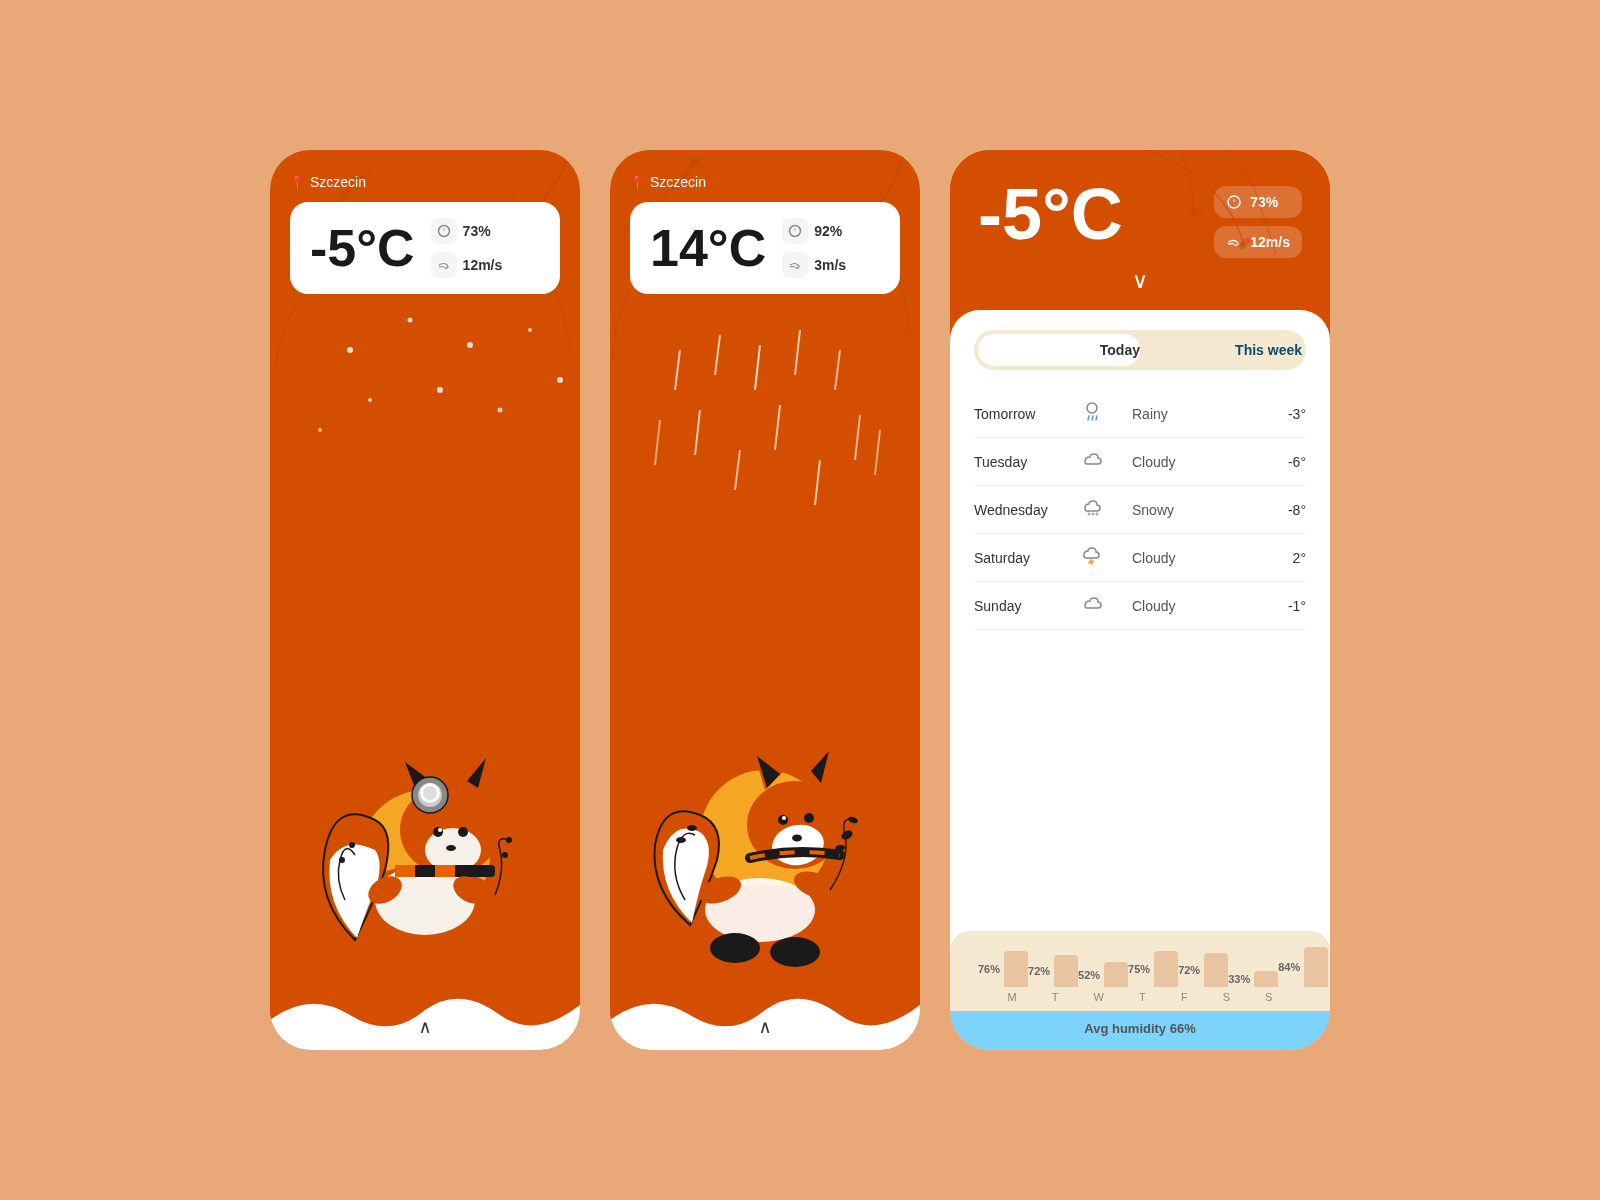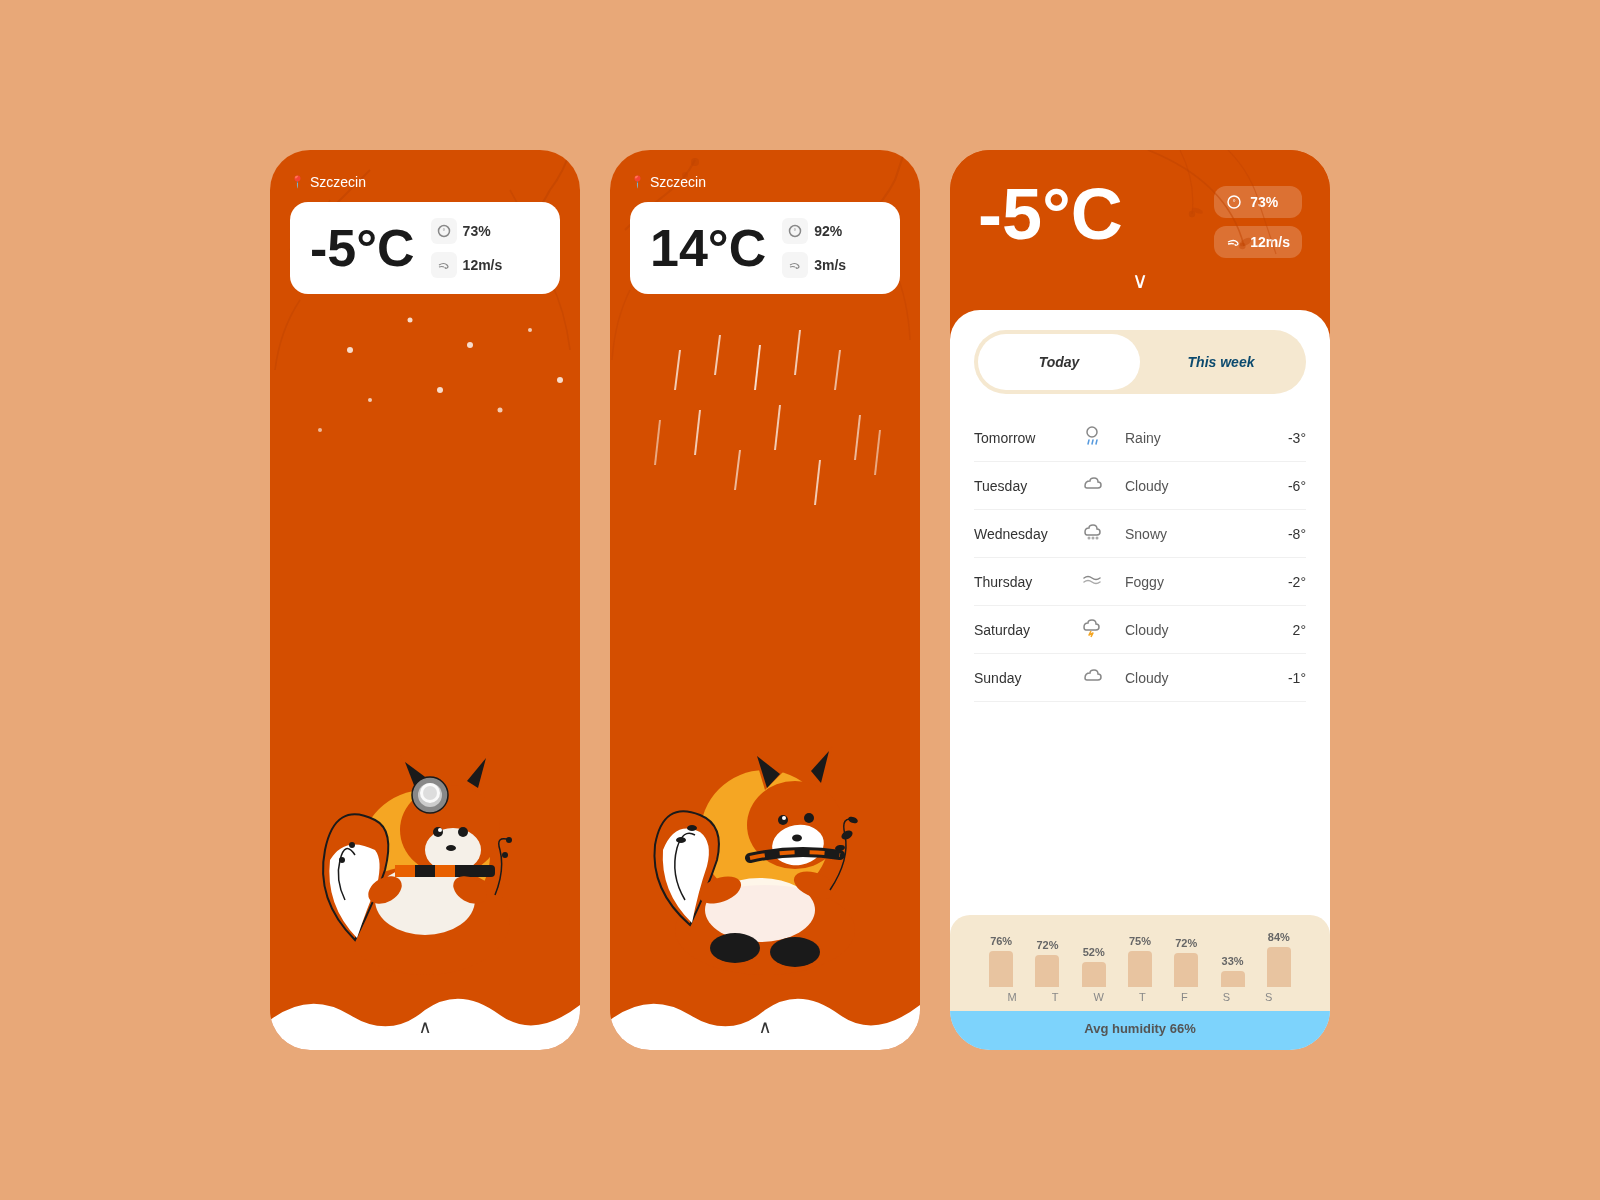--- a/index.html
+++ b/index.html
@@ -238,27 +238,26 @@
     .tabs-row {
       display: flex;
       background: #f5e8d0;
       border-radius: 50px;
       padding: 4px;
       margin-bottom: 20px;
     }
 
     .tab {
       flex: 1;
-      text-align: center;
-      padding: 20px 0;
+      text-align: right;
+      padding: 8px 0;
       border-radius: 50px;
       font-size: 14px;
       font-weight: 600;
       cursor: pointer;
-      font-style: italic;
     }
 
     .tab.active {
       background: white;
       color: #333;
     }
 
     .tab.inactive {
       color: #0c4a6e;
     }
@@ -286,21 +285,21 @@
     .forecast-icon {
       width: 36px;
       font-size: 18px;
       text-align: center;
     }
 
     .forecast-condition {
       flex: 1;
       font-size: 14px;
       color: #555;
-      margin-left: 15px;
+      margin-left: 22px;
     }
 
     .forecast-temp {
       font-size: 14px;
       font-weight: 500;
       color: #333;
       width: 36px;
       text-align: right;
     }
 
@@ -311,21 +310,21 @@
 
     .humidity-bars-row {
       display: flex;
       justify-content: space-around;
       align-items: flex-end;
       padding: 0 8px;
     }
 
     .hum-col {
       display: flex;
-      flex-direction: column;
+      flex-direction: row;
       align-items: center;
       gap: 4px;
     }
 
     .hum-percent {
       font-size: 11px;
       color: #666;
       font-weight: 600;
     }
 
@@ -646,29 +645,20 @@
       <span class="forecast-icon"><svg width="22" height="22" viewBox="0 0 22 22">
               <path d="M4 12 Q4 8 8 8 Q8 5 12 5 Q16 5 16 9 Q19 9 19 12 Q19 15 16 15 L6 15 Q4 15 4 12Z" fill="none" stroke="#888" stroke-width="1.5"></path>
               <circle cx="8" cy="18" r="1.5" fill="#aaa"></circle>
               <circle cx="12" cy="18" r="1.5" fill="#aaa"></circle>
               <circle cx="16" cy="18" r="1.5" fill="#aaa"></circle>
             </svg></span>
       <span class="forecast-condition">Snowy</span>
       <span class="forecast-temp">-8°</span>
     </div>
         <div class="forecast-row">
-      <span class="forecast-day">Thursday</span>
-      <span class="forecast-icon"><svg width="22" height="22" viewBox="0 0 22 22">
-              <path d="M3 10 Q7 7 11 10 Q15 13 19 10" stroke="#888" stroke-width="1.5" fill="none" stroke-linecap="round"></path>
-              <path d="M3 14 Q7 11 11 14 Q15 17 19 14" stroke="#aaa" stroke-width="1.5" fill="none" stroke-linecap="round"></path>
-            </svg></span>
-      <span class="forecast-condition">Foggy</span>
-      <span class="forecast-temp">-2°</span>
-    </div>
-        <div class="forecast-row">
       <span class="forecast-day">Saturday</span>
       <span class="forecast-icon"><svg width="22" height="22" viewBox="0 0 22 22">
               <path d="M3 11 Q3 7 7 7 Q7 4 11 4 Q15 4 15 8 Q18 8 18 11 Q18 14 15 14 L5 14 Q3 14 3 11Z" fill="none" stroke="#888" stroke-width="1.5"></path>
               <polyline points="10,15 8,19 12,17 10,21" stroke="#F5A623" stroke-width="1.5" fill="none" stroke-linejoin="round"></polyline>
             </svg></span>
       <span class="forecast-condition">Cloudy</span>
       <span class="forecast-temp">2°</span>
     </div>
         <div class="forecast-row">
       <span class="forecast-day">Sunday</span>

